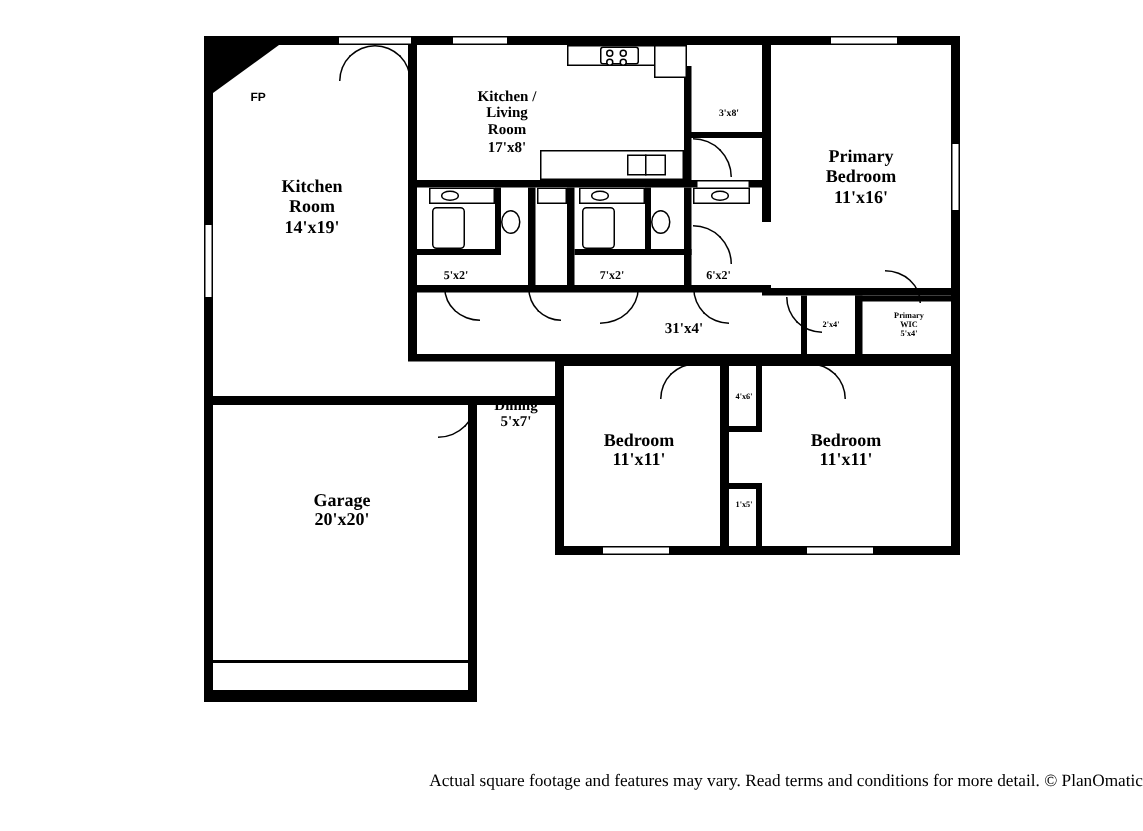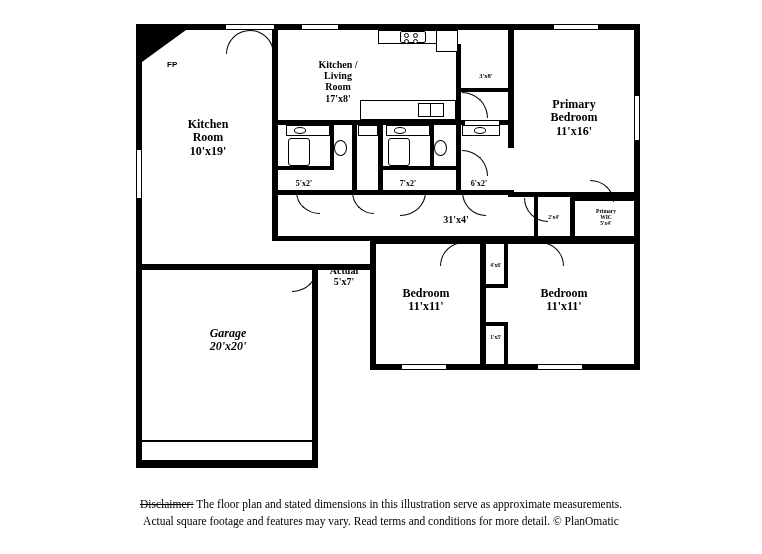--- a/index.html
+++ b/index.html
@@ -214,21 +214,21 @@
   <div class="swing tr" style="left:462px; top:150px; width:26px; height:26px;"></div>
   <div class="swing bl" style="left:524px; top:198px; width:24px; height:24px;"></div>
   <div class="swing tr" style="left:590px; top:180px; width:24px; height:22px;"></div>
   <div class="swing tl" style="left:440px; top:242px; width:24px; height:24px;"></div>
   <div class="swing tr" style="left:540px; top:242px; width:24px; height:24px;"></div>
   <div class="swing br" style="left:292px; top:266px; width:26px; height:26px;"></div>
 
   <div class="label big" style="left:160px; top:118px; width:96px;">
     <span>Kitchen</span><br>
     <span>Room</span>
-    <span class="dim">10'x19'</span>
+    <span class="dim">14'x19'</span>
   </div>
 
   <div class="label med" style="left:296px; top:59px; width:84px;">
     <span>Kitchen /</span><br>
     <span>Living</span><br>
     <span>Room</span>
     <span class="dim">17'x8'</span>
   </div>
 
   <div class="label big" style="left:524px; top:98px; width:100px;">
@@ -240,44 +240,40 @@
   <div class="label big" style="left:380px; top:287px; width:92px;">
     <span>Bedroom</span>
     <span class="dim">11'x11'</span>
   </div>
 
   <div class="label big" style="left:518px; top:287px; width:92px;">
     <span>Bedroom</span>
     <span class="dim">11'x11'</span>
   </div>
 
-  <div class="label big" style="left:180px; top:327px; width:96px;font-style:italic;">
+  <div class="label big" style="left:180px; top:327px; width:96px;">
     <span>Garage</span>
     <span class="dim">20'x20'</span>
   </div>
 
   <div class="label med" style="left:320px; top:265px; width:48px;">
-    <span>Actual</span>
+    <span>Dining</span>
     <span class="dim">5'x7'</span>
   </div>
 
   <div class="label xtiny" style="left:578px; top:208px; width:56px;">
     <span>Primary</span><br>
     <span>WIC</span>
     <span class="dim">5'x4'</span>
   </div>
 
   <div class="label tiny" style="left:462px; top:72px; width:48px;">3'x8'</div>
   <div class="label small" style="left:280px; top:180px; width:48px;">5'x2'</div>
   <div class="label small" style="left:384px; top:180px; width:48px;">7'x2'</div>
   <div class="label small" style="left:458px; top:180px; width:42px;">6'x2'</div>
   <div class="label med" style="left:432px; top:214px; width:48px;">31'x4'</div>
   <div class="label xtiny" style="left:538px; top:214px; width:32px;">2'x4'</div>
   <div class="label xtiny" style="left:482px; top:262px; width:28px;">4'x6'</div>
   <div class="label xtiny" style="left:482px; top:334px; width:28px;">1'x5'</div>
 
-  <div class="disclaimer" style="top:496px;">
-    <span class="strike">Disclaimer:</span>
-    <span>The floor plan and stated dimensions in this illustration serve as approximate measurements.</span>
-  </div>
-  <div class="disclaimer" style="top:513px;">Actual square footage and features may vary. Read terms and conditions for more detail. © PlanOmatic</div>
+  <div class="disclaimer" style="top:513px;text-align:right;">Actual square footage and features may vary. Read terms and conditions for more detail. © PlanOmatic</div>
 
 </div>
 
 </body></html>

